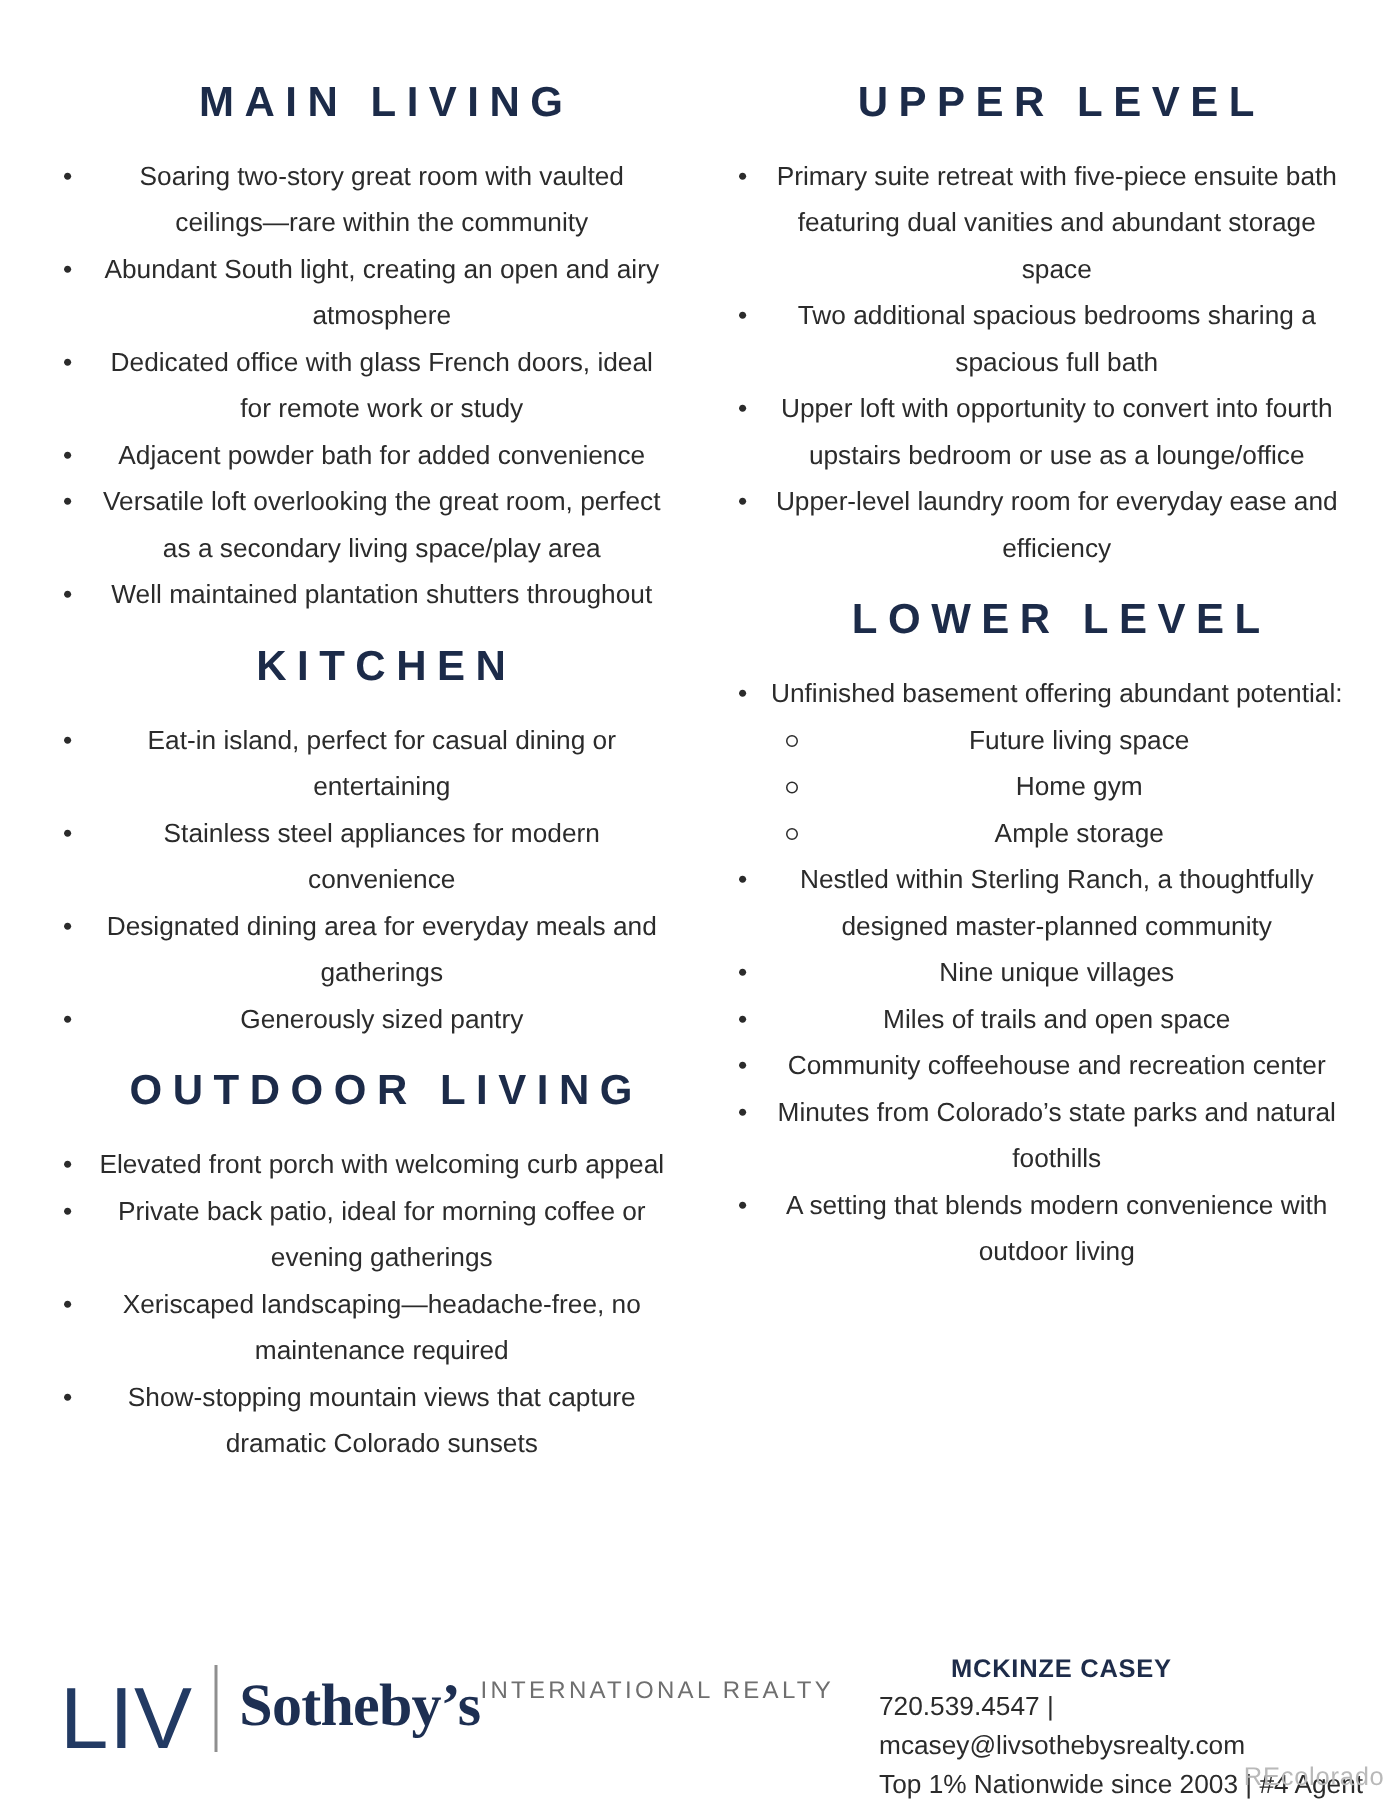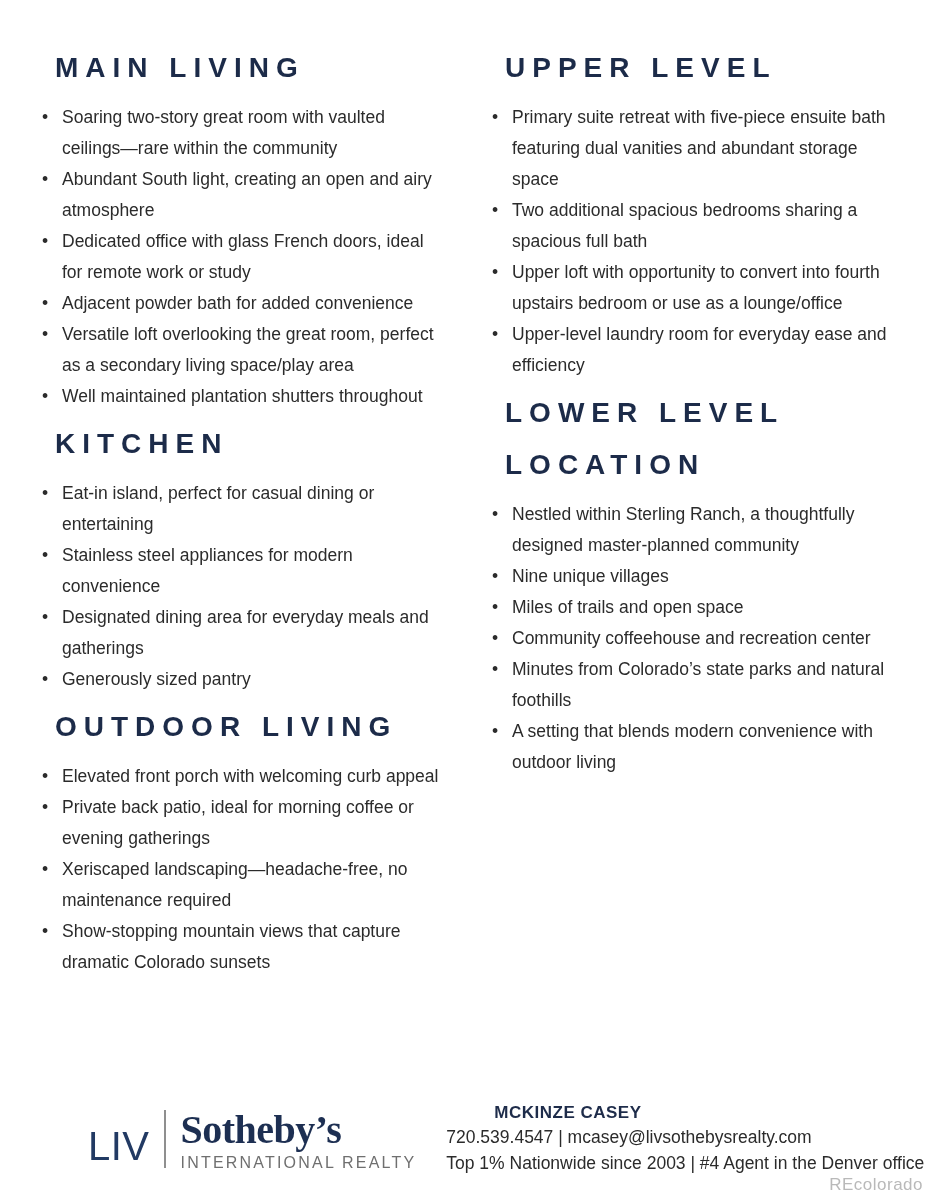--- a/index.html
+++ b/index.html
@@ -4,21 +4,21 @@
 <style>
   * { margin:0; padding:0; box-sizing:border-box; }
   html,body { background:#ffffff; }
   body {
     width:927px; height:1200px;
     position:relative; overflow:hidden;
     font-family:"Liberation Sans", sans-serif;
     color:#2b2b2b;
   }
   .page { display:flex; gap:30px; padding:50px 17px 0 40px; }
-  .col { width:420px; }
+  .col { width:420px;text-align:center; }
   h2.section-heading {
     font-size:28px; line-height:36px; font-weight:700;
     letter-spacing:7px; color:#1c2b49;
     margin:14px 0 16px 15px; white-space:nowrap;
   }
   section:first-child h2.section-heading { margin-top:0; }
   ul.feature-list { list-style:none; width:407px; }
   ul.feature-list > li {
     position:relative; padding-left:22px;
     font-size:17.5px; line-height:31px; color:#2b2b2b;
@@ -29,25 +29,25 @@
   }
   ul.sub { list-style:none; }
   ul.sub > li { position:relative; padding-left:30px; font-size:17.5px; line-height:31px; }
   ul.sub > li::before {
     content:""; position:absolute; left:12px; top:12px;
     width:6px; height:6px; border:1.5px solid #2b2b2b; border-radius:50%;
   }
   .footer { position:absolute; left:40px; top:1098px; display:flex; align-items:flex-start; }
   .logo { display:flex; align-items:flex-end; height:76px; }
   .logo-liv {
-    font-size:40px; line-height:52px; font-weight:400;
-    color:#223a63; letter-spacing:0.5px; margin-bottom:2px;margin-left:48px;
+    font-size:58px; line-height:52px; font-weight:400;
+    color:#223a63; letter-spacing:0.5px; margin-bottom:2px;
   }
   .logo-divider { width:2px; height:58px; background:#8f8f8f; margin:0 15px 6px 14px; }
-  .brand-stack { display:flex; flex-direction:column; align-items:flex-start; margin-bottom:2px;text-align:center; }
+  .brand-stack { display:flex; flex-direction:row; align-items:flex-start; margin-bottom:16px;text-align:center; }
   .logo-sothebys {
     font-family:"Liberation Serif", serif; font-weight:700;
     font-size:40px; line-height:42px; color:#1d2f52; letter-spacing:-0.5px;
   }
   .logo-intl {
     font-size:16px; letter-spacing:2.2px; color:#6f6f6f; margin-top:3px; white-space:nowrap;
   }
   .agent { margin-left:30px; margin-top:4px; }
   .agent-name { font-size:17px; font-weight:700; color:#1e2c4a; letter-spacing:0.5px; line-height:22px;margin-left:48px; }
   .agent-line { font-size:17.5px; color:#2b2b2b; line-height:26px; }
@@ -96,23 +96,29 @@
         <h2 class="section-heading">UPPER LEVEL</h2>
         <ul class="feature-list">
           <li>Primary suite retreat with five-piece ensuite bath featuring dual vanities and abundant storage space</li>
           <li>Two additional spacious bedrooms sharing a spacious full bath</li>
           <li>Upper loft with opportunity to convert into fourth upstairs bedroom or use as a lounge/office</li>
           <li>Upper-level laundry room for everyday ease and efficiency</li>
         </ul>
       </section>
       <section>
         <h2 class="section-heading">LOWER LEVEL</h2>
+        <ul class="feature-list">
+          <li>Unfinished basement offering abundant potential:<ul class="sub">
+              <li>Future living space</li>
+              <li>Home gym</li>
+              <li>Ample storage</li>
+            </ul></li>
+        </ul>
       </section>
       <section>
-        <h2 class="section-heading">LOCATION</h2>
         <ul class="feature-list">
           <li>Nestled within Sterling Ranch, a thoughtfully designed master-planned community</li>
           <li>Nine unique villages</li>
           <li>Miles of trails and open space</li>
           <li>Community coffeehouse and recreation center</li>
           <li>Minutes from Colorado’s state parks and natural foothills</li>
           <li>A setting that blends modern convenience with outdoor living</li>
         </ul>
       </section>
     </div>

